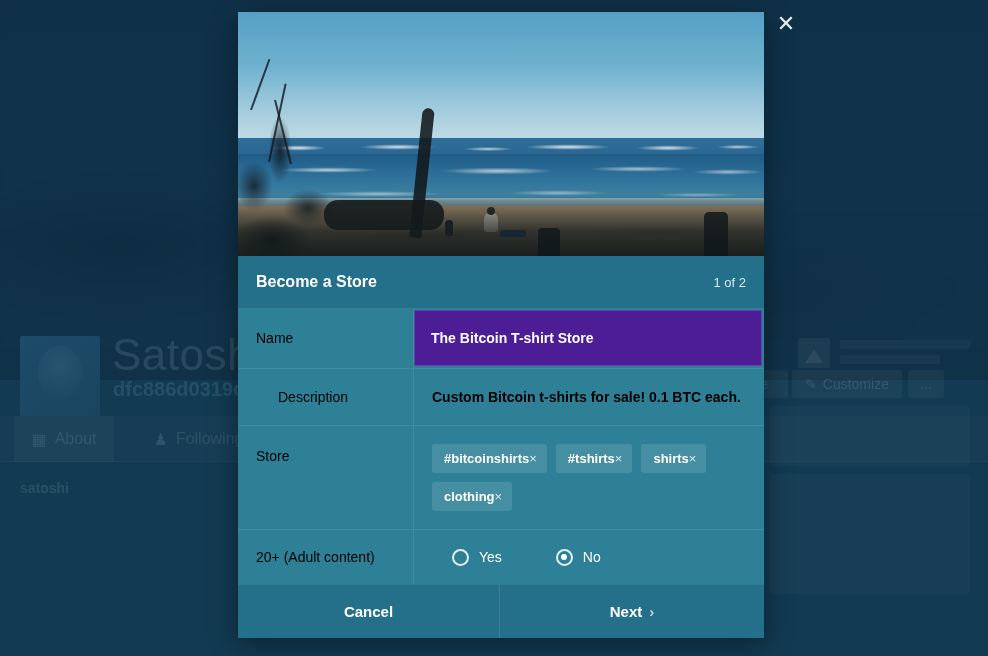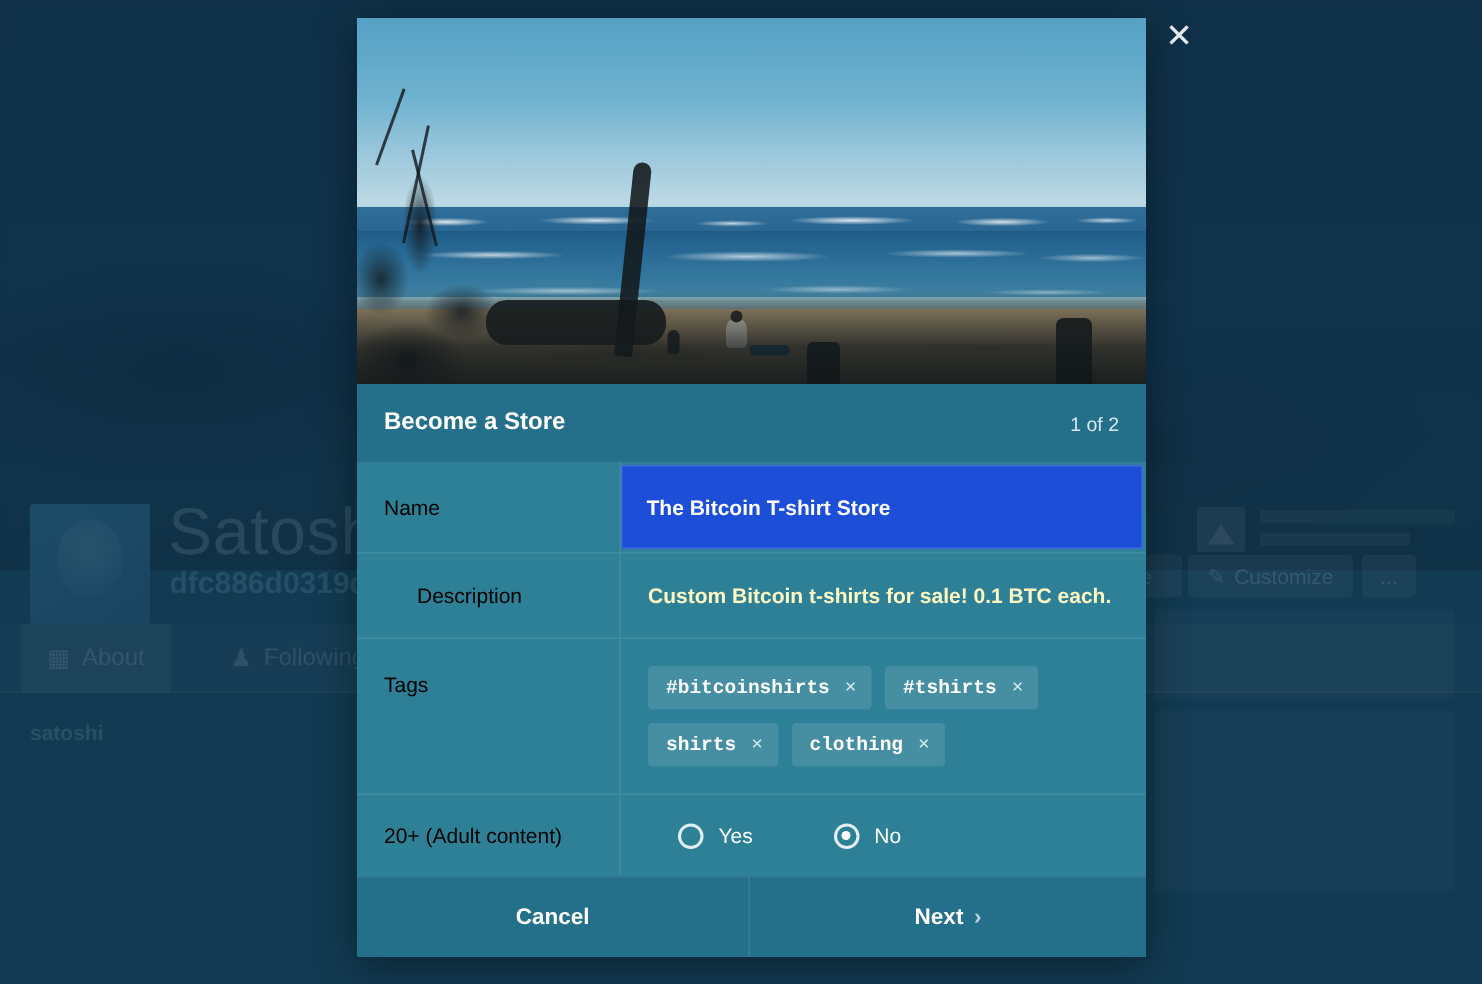--- a/index.html
+++ b/index.html
@@ -224,40 +224,40 @@
     border-right: 1px solid rgba(255,255,255,.09);
     display:flex; align-items:flex-start;
   }
   .row-field { flex: 1 1 auto; padding: 16px 18px; display:flex; align-items:flex-start; }
 
   .row.name-row .row-label { align-items:center; }
   .row.name-row .row-field {
     padding: 0; align-items:flex-end;
     border: 1px solid rgba(255,255,255,.16);
     margin: 2px 2px 2px 0;
-    background: #1d4ed8;
+    background: #4c1d95;
   }
   .name-input {
     width:100%; border:none; outline:none; background:transparent;
     color:#ffffff; font-size:14px; font-weight:bold;
     font-family:"Liberation Sans", sans-serif;
     padding: 0 16px; height: 54px;
   }
-  .desc-text { font-size: 14px; font-weight: bold; color: #fef9c3; }
+  .desc-text { font-size: 14px; font-weight: bold; color: #000000; }
   .row.desc-row .row-label { align-items:center;padding-left:40px; }
   .row.desc-row .row-field { align-items:center; min-height: 56px; }
   .row.desc-row .row-label, .row.name-row .row-label { padding-top:0; padding-bottom:0; height:100%; }
 
   
   .tags-wrap { display:flex; flex-wrap:wrap; gap:9px; }
   .tag {
-    display:flex; align-items:center; gap:10px;
+    display:flex; align-items:center; 
     background: rgba(255,255,255,.12);
     border-radius: 3px; padding: 7px 10px 7px 12px;
-    font-size: 13px; font-weight: bold; color: #ffffff; font-family: Liberation Mono, monospace;
+    font-size: 13px; font-weight: bold; color: #ffffff;
   }
   .tag-x { font-size: 13px; color: #d8ebf1; cursor:pointer; line-height:1; font-weight:normal; }
   .row.tags-row .row-label { padding-top: 22px; }
   .row.tags-row .row-field { padding: 18px; }
 
   
   .row.adult-row .row-label { align-items:center; padding-top:0; padding-bottom:0; }
   .row.adult-row .row-field { align-items:center; gap: 0; padding: 0 18px; min-height: 54px; }
   .radio-opt { display:flex; align-items:center; gap:10px; margin-right: 34px; cursor:pointer;padding-left:20px; }
   .radio-dot {
@@ -363,21 +363,21 @@
     </div>
 
     <div class="row desc-row">
       <div class="row-label">Description</div>
       <div class="row-field">
         <span class="desc-text">Custom Bitcoin t-shirts for sale! 0.1 BTC each.</span>
       </div>
     </div>
 
     <div class="row tags-row">
-      <div class="row-label">Tags</div>
+      <div class="row-label">Store</div>
       <div class="row-field">
         <div class="tags-wrap">
           <span class="tag">
             <span>#bitcoinshirts</span>
             <span class="tag-x">×</span>
           </span>
           <span class="tag">
             <span>#tshirts</span>
             <span class="tag-x">×</span>
           </span>

